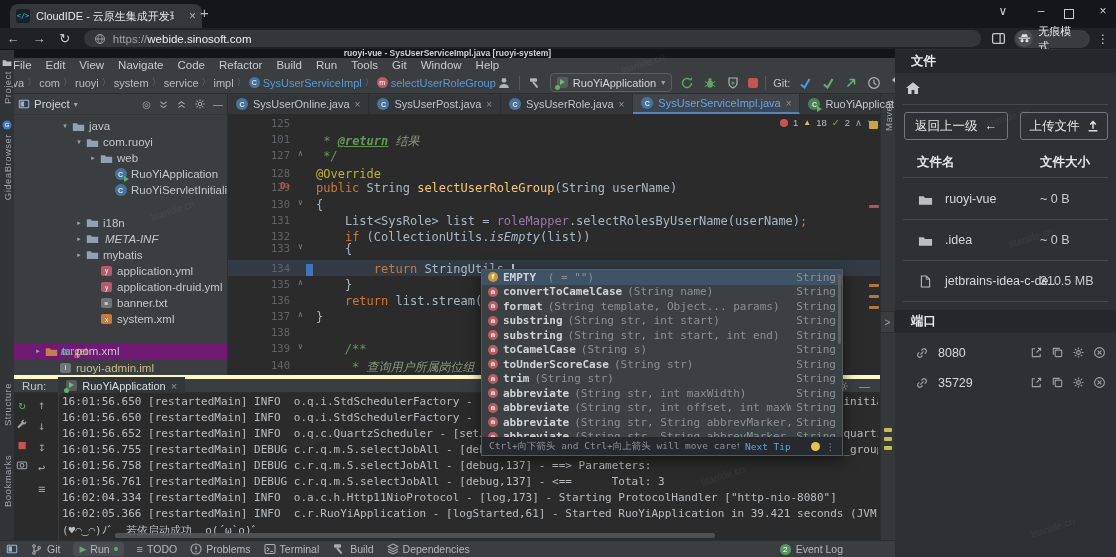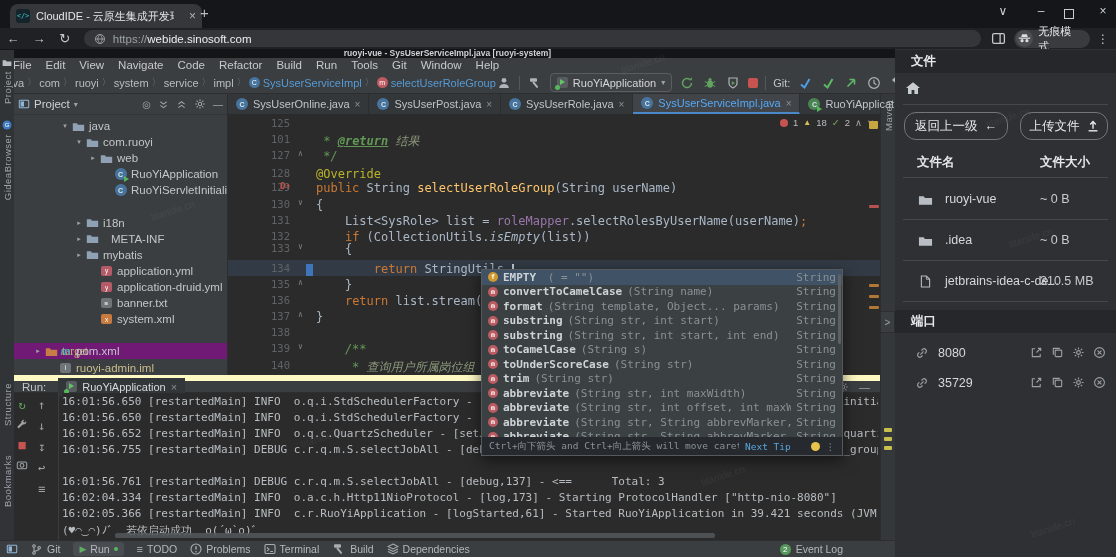--- a/index.html
+++ b/index.html
@@ -108,21 +108,21 @@
   .pic.m{background:#bc5b61}.pic.f{background:#d0992f}
   .pname{color:#ced3d8;font-weight:bold;white-space:pre}
   .psig{color:#8a9096;white-space:pre;overflow:hidden;flex:1}
   .ptype{color:#8a9096;margin-left:auto}
   #popscroll{position:absolute;right:1px;top:4px;width:3px;height:70px;background:#5d6164;border-radius:2px}
   #pophint{position:absolute;left:0;bottom:0;width:100%;height:18px;background:#26292d;display:flex;align-items:center;
            padding:0 7px;gap:6px;font-size:9.5px;color:#8a9399;box-sizing:border-box}
   #pophint .link{color:#58a6e0}
   #pophint .bulb{margin-left:auto;width:9px;height:9px;border-radius:50%;background:#e8c34c}
   
-  #runhead{left:14px;top:375px;width:866px;height:18px;background:#3b3e41;border-top:6px solid #fef9c3;
+  #runhead{left:14px;top:375px;width:866px;height:18px;background:#3b3e41;border-top:4px solid #fef9c3;
            border-bottom:1px solid #2c2e30;display:flex;align-items:center;box-sizing:border-box}
   #runhead .rl{font-size:11.5px;color:#c0c4c8;margin-left:8px}
   #runtab{display:flex;align-items:center;gap:5px;margin-left:12px;background:#323639;height:18px;padding:0 8px;font-size:11px;color:#d8dbde}
   .runic{width:11px;height:11px;border-radius:2px;background:#585c60;position:relative}
   .runic:before{content:"";position:absolute;left:3px;top:2px;border-left:5px solid #62c466;
                 border-top:3.5px solid transparent;border-bottom:3.5px solid transparent}
   .rundot{position:absolute;left:-2px;bottom:-2px;width:5px;height:5px;border-radius:50%;background:#55b85c}
   #runhead .hr-ic{margin-left:auto;display:flex;gap:10px;padding-right:10px;color:#9ea3a8;font-size:11px}
   #console{left:62px;top:393px;width:816px;height:147px;background:#2b2b2b;overflow:hidden}
   .conline{position:absolute;left:0;white-space:pre;font-size:11px;color:#b9bdc1}
@@ -137,21 +137,21 @@
   .sbitem.active{background:#494d51;border-radius:3px;padding:1px 6px}
   .greendot{width:4px;height:4px;border-radius:50%;background:#55b85c}
   #sbright{margin-left:auto;display:flex;align-items:center;gap:5px;padding-right:46px}
   .evbadge{width:11px;height:11px;border-radius:50%;background:#57965c;color:#fff;font-size:8px;
            display:inline-flex;align-items:center;justify-content:center}
   
   #filepanel{left:895px;top:49px;width:221px;height:508px;background:#2f3034}
   .band{position:absolute;left:0;width:100%;height:23px;background:#26272b;display:flex;align-items:center;
         padding-left:16px;box-sizing:border-box;font-size:12.5px;font-weight:bold;color:#e8e8ea}
   #fp-divider,#fp-hdrline,.rowline{position:absolute;left:8px;width:205px;height:1px;background:#46474b}
-  .fbtn{position:absolute;height:28px;border:1px solid #73757c;border-radius:12px;color:#e8e8ea;font-size:12.5px;
+  .fbtn{position:absolute;height:28px;border:1px solid #73757c;border-radius:3px;color:#e8e8ea;font-size:12.5px;
         display:flex;align-items:center;justify-content:center;gap:7px;background:transparent}
   .fcolhead{position:absolute;font-size:12.5px;font-weight:bold;color:#e8e8ea}
   .frow-name{position:absolute;font-size:12.5px;color:#d6d8da;white-space:nowrap}
   .frow-size{position:absolute;font-size:12.5px;color:#c9cbcf}
   .frow-ic{position:absolute;width:16px;height:14px}
   .portnum{position:absolute;font-size:12.5px;color:#d6d8da}
   .port-ic{position:absolute;width:14px;height:14px}
   .pact{position:absolute;display:flex;gap:8px}
   .pact .ic{width:13px;height:13px}
   #expander{left:880px;top:311px;width:15px;height:22px;background:#3b3e41;color:#9ea3a8;font-size:10px;
@@ -473,21 +473,21 @@
         </span>
         <span class="tr-lab" style="left: 89px;">i18n</span>
       </div>
       <div class="tree-row" style="top: 114.7px;">
         <span class="tr-arrow" style="left: 60px;">▸</span>
         <span class="tr-ic ic" style="left: 72px;">
           <svg width="13" height="11" viewBox="0 0 16 13">
             <path d="M1 2.5h5l1.4 1.8H15V12H1z" fill="#8fa1b3"></path>
           </svg>
         </span>
-        <span class="tr-lab" style="left: 97px;">META-INF</span>
+        <span class="tr-lab" style="left: 91px; font-style: italic;">META-INF</span>
       </div>
       <div class="tree-row" style="top: 130.8px;">
         <span class="tr-arrow" style="left: 60px;">▸</span>
         <span class="tr-ic ic" style="left: 72px;">
           <svg width="13" height="11" viewBox="0 0 16 13">
             <path d="M1 2.5h5l1.4 1.8H15V12H1z" fill="#8fa1b3"></path>
           </svg>
         </span>
         <span class="tr-lab" style="left: 89px;">mybatis</span>
       </div>
@@ -719,20 +719,21 @@
   <span>↧</span>
   <span>↩</span>
   <span>≡</span>
 </div>
 <div class="abs" id="condiv"></div>
 <div class="abs mono" id="console">
     <div class="conline mono" style="top: 2px;">16:01:56.650 [restartedMain] INFO  o.q.i.StdSchedulerFactory - [instantiate,1220] - Quartz scheduler 'RuoyiScheduler' initialized from an externally provided properties instance.</div>
     <div class="conline mono" style="top: 18.05px;">16:01:56.650 [restartedMain] INFO  o.q.i.StdSchedulerFactory - [instantiate,1224] - Quartz scheduler version: 2.3.2</div>
     <div class="conline mono" style="top: 34.1px;">16:01:56.652 [restartedMain] INFO  o.q.c.QuartzScheduler - [setJobFactory,2293] - JobFactory set to: org.s.scheduling.quartz.AdaptableJobFactory</div>
     <div class="conline mono" style="top: 50.15px;">16:01:56.755 [restartedMain] DEBUG c.r.q.m.S.selectJobAll - [debug,137] - ==&gt;  Preparing: select job_id, job_name, job_group, invoke_target, cron_expression, misfire_policy, concurrent, status,</div>
+    <div class="conline mono" style="top: 66.2px;">16:01:56.758 [restartedMain] DEBUG c.r.q.m.S.selectJobAll - [debug,137] - ==&gt; Parameters:</div>
     <div class="conline mono" style="top: 82.25px;">16:01:56.761 [restartedMain] DEBUG c.r.q.m.S.selectJobAll - [debug,137] - &lt;==      Total: 3</div>
     <div class="conline mono" style="top: 98.3px;">16:02:04.334 [restartedMain] INFO  o.a.c.h.Http11NioProtocol - [log,173] - Starting ProtocolHandler ["http-nio-8080"]</div>
     <div class="conline mono" style="top: 114.35px;">16:02:05.366 [restartedMain] INFO  c.r.RuoYiApplication - [logStarted,61] - Started RuoYiApplication in 39.421 seconds (JVM running for 41.573)</div>
     <div class="conline mono" style="top: 130.4px;">(♥◠‿◠)ﾉﾞ  若依启动成功  o(´ω`o)ﾞ</div>
   </div>
 <div class="abs" id="hscroll"></div>
 
 <div class="abs mono" id="popup">
   <div id="poprows">
       <div class="poprow sel" style="top: 0px;">

